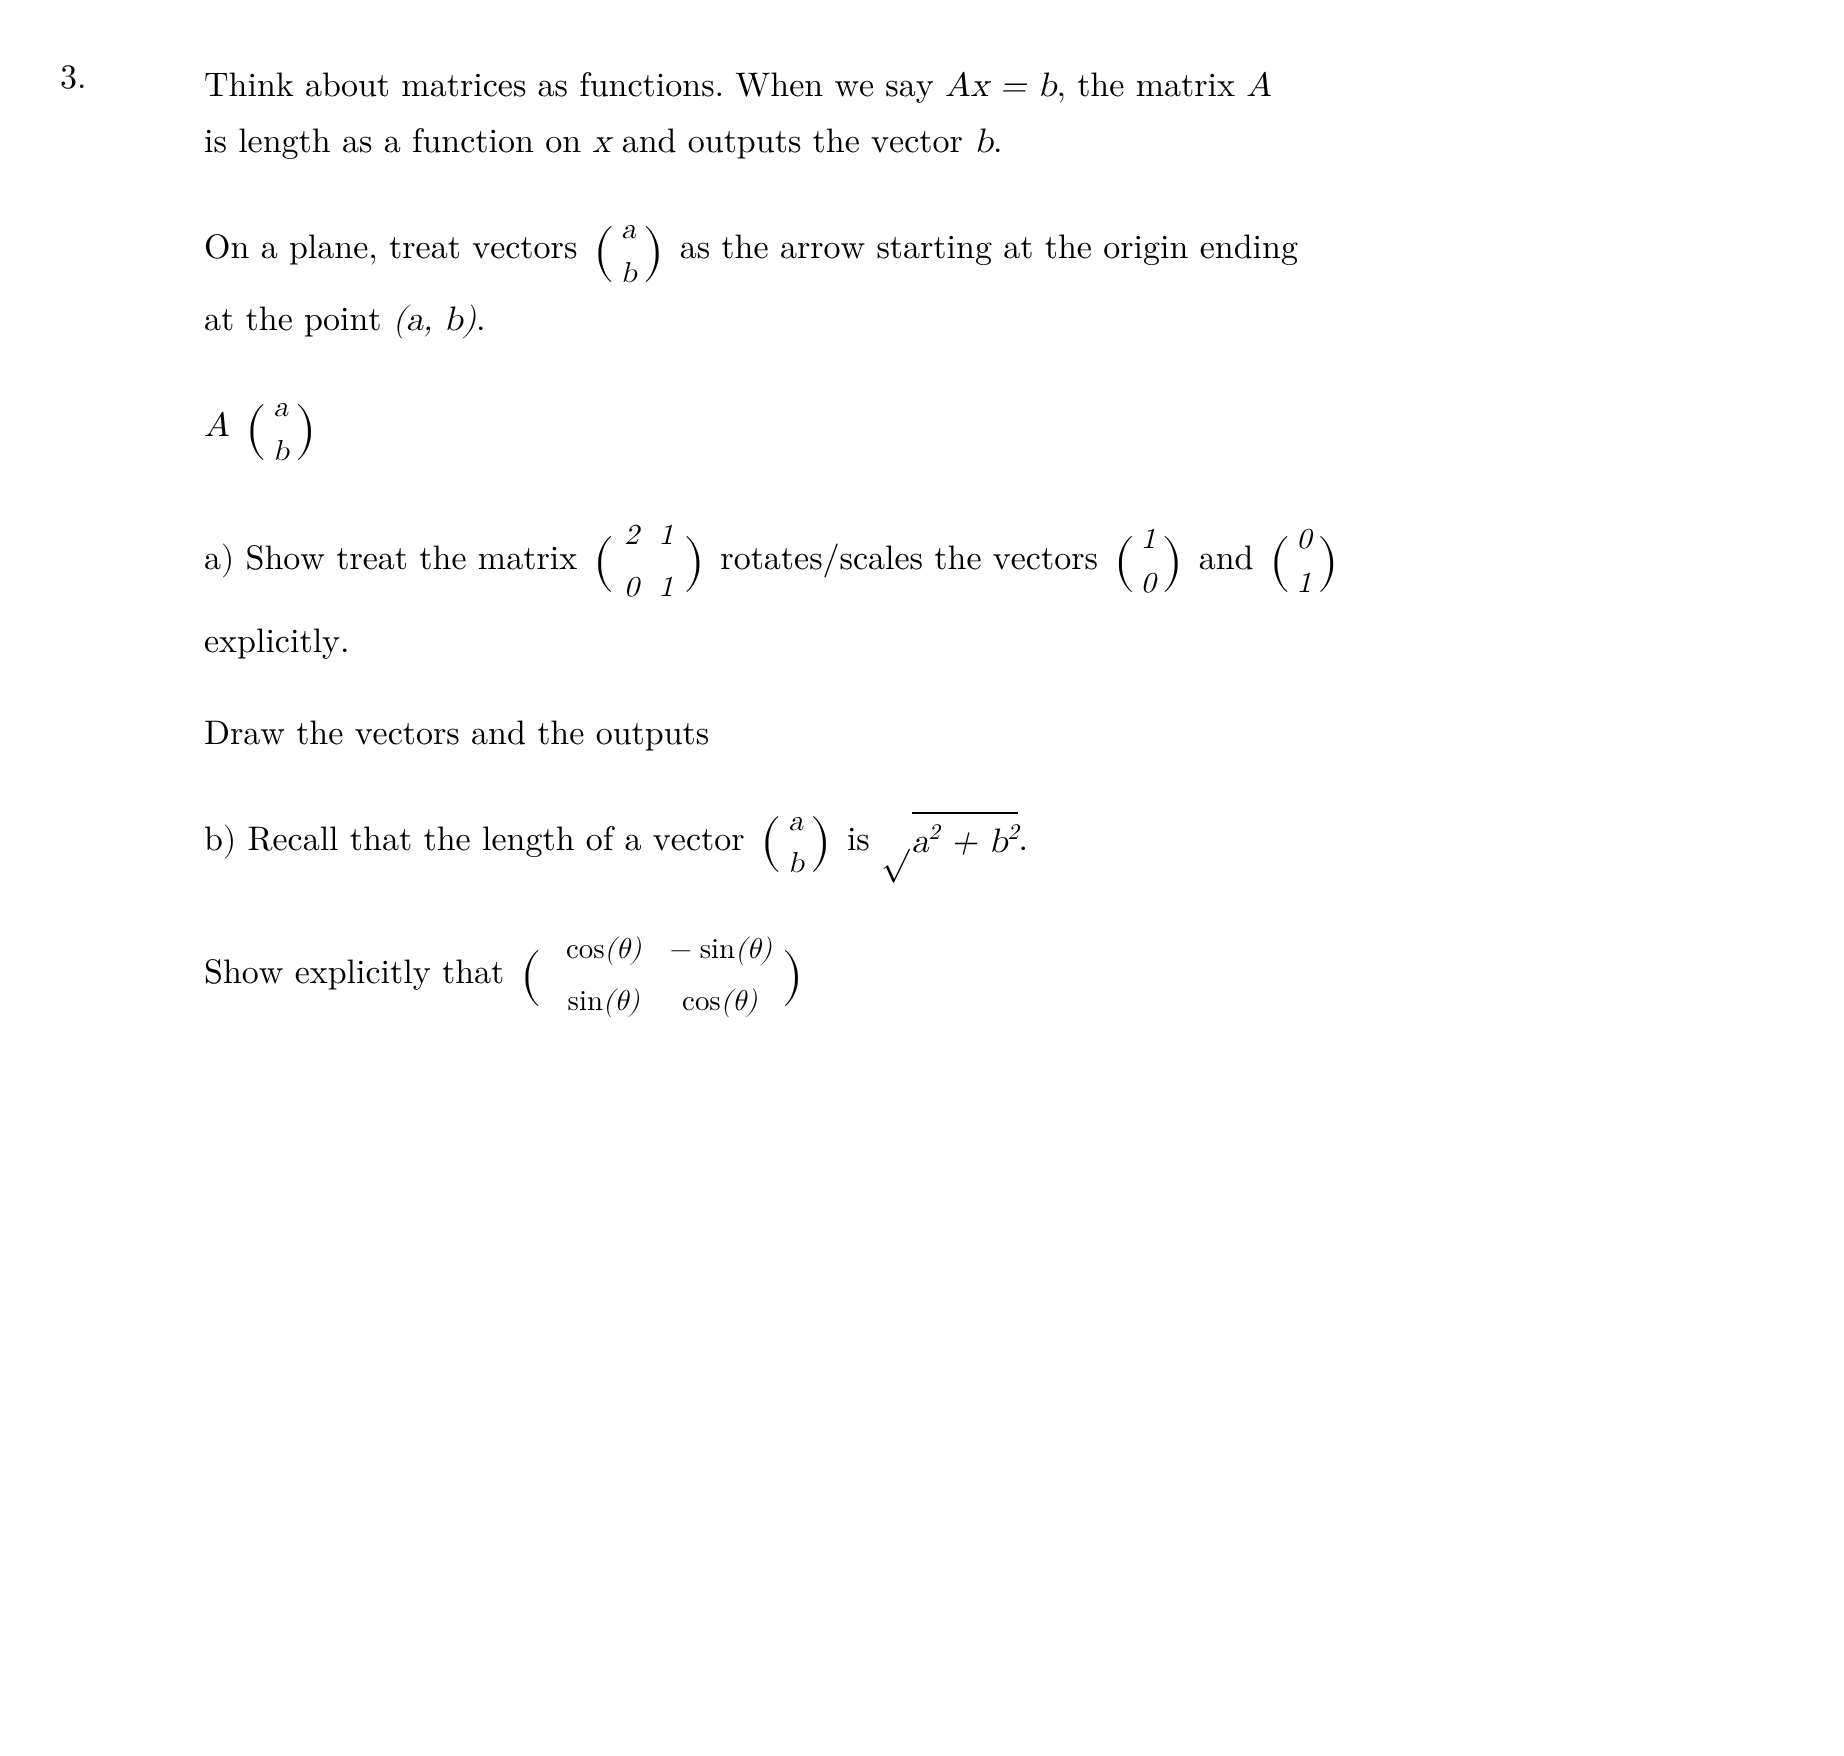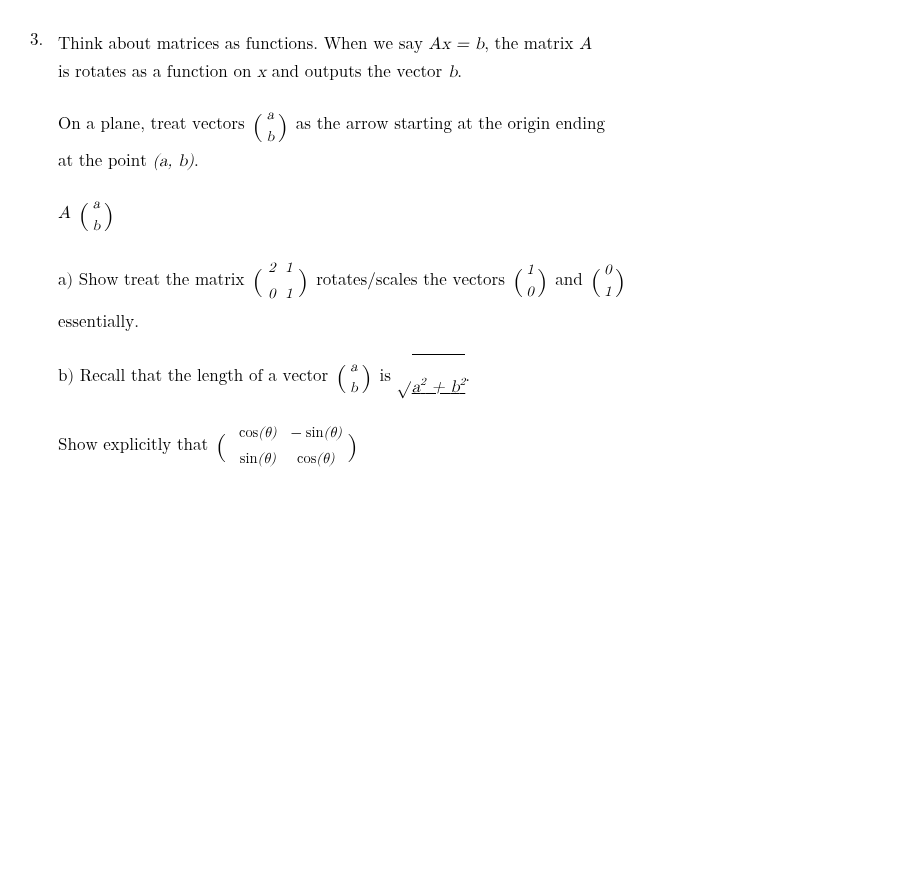--- a/index.html
+++ b/index.html
@@ -31,20 +31,21 @@
       margin-bottom: 18px;
     }
 
     .problem-number {
       min-width: 28px;
       font-family: inherit;
     }
 
     .problem-body {
       flex: 1;
+      margin-left: 44px;
     }
 
     .paragraph {
       margin-bottom: 18px;
       line-height: 1.65;
     }
 
     .paragraph:last-child {
       margin-bottom: 0;
     }
@@ -109,23 +110,22 @@
       font-style: italic;
     }
 
     .sqrt-radical {
       font-style: normal;
       margin-right: 1px;
     }
 
     .sqrt-content {
       border-top: 1.5px solid #000;
-      padding-top: 18px;
-      font-style: italic;
-      text-decoration: underline;
+      padding-top: 1px;
+      font-style: italic;
     }
 
     .large-paren-left {
       font-size: 1.65em;
       line-height: 1;
       vertical-align: middle;
       font-weight: 100;
     }
 
     .large-paren-right {
@@ -149,21 +149,21 @@
 
 <div class="problem-container">
 
   <div class="problem-header">
     <span class="problem-number">3.</span>
     <div class="problem-body">
 
       <div class="paragraph">
         <span>Think about matrices as functions.  When we say </span><span class="math-inline">Ax = b</span><span>, the matrix </span><span class="math-inline">A</span>
         <br>
-        <span>is rotates as a function on </span><span class="math-inline">x</span><span> and outputs the vector </span><span class="math-inline">b</span><span>.</span>
+        <span>is length as a function on </span><span class="math-inline">x</span><span> and outputs the vector </span><span class="math-inline">b</span><span>.</span>
       </div>
 
       <div class="paragraph">
         <span>On a plane, treat vectors</span>
         
         <span class="col-vec">
           <span class="large-paren-left">(</span>
           <span class="col-vec-entries">
             <span>a</span>
             <span>b</span>
@@ -216,23 +216,26 @@
         
         <span class="col-vec">
           <span class="large-paren-left">(</span>
           <span class="col-vec-entries">
             <span>0</span>
             <span>1</span>
           </span>
           <span class="large-paren-right">)</span>
         </span>
         <br>
-        <span>essentially.</span>
-      </div>
-
+        <span>explicitly.</span>
+      </div>
+
+      <div class="paragraph">
+        <span>Draw the vectors and the outputs</span>
+      </div>
 
       <div class="paragraph">
         <span>b) Recall that the length of a vector</span>
         
         <span class="col-vec">
           <span class="large-paren-left">(</span>
           <span class="col-vec-entries">
             <span>a</span>
             <span>b</span>
           </span>

